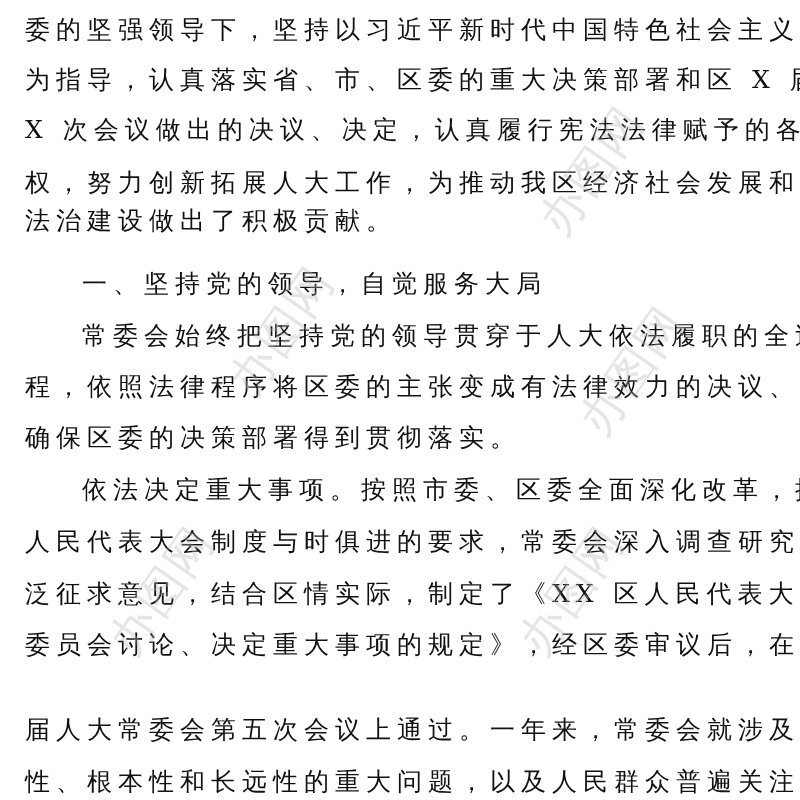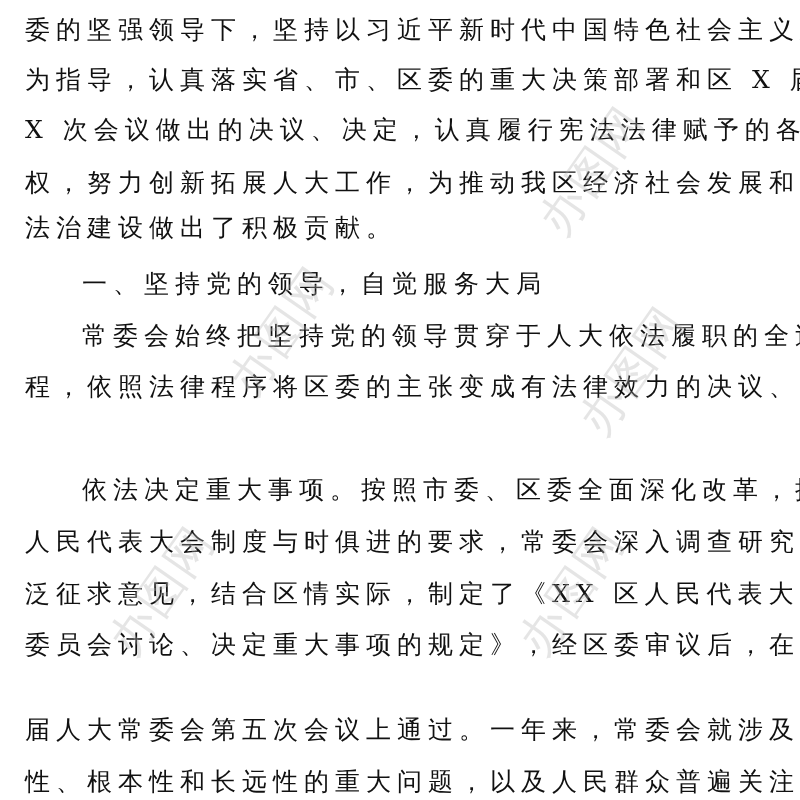--- a/index.html
+++ b/index.html
@@ -33,24 +33,25 @@
   }
 </style>
 </head>
 <body>
 
 <div class="page">
   <div class="line" style="top:10px">委的坚强领导下，坚持以习近平新时代中国特色社会主义思想</div>
   <div class="line" style="top:60px">为指导，认真落实省、市、区委的重大决策部署和区 X 届人大</div>
   <div class="line" style="top:110px">X 次会议做出的决议、决定，认真履行宪法法律赋予的各项职</div>
   <div class="line" style="top:163px">权，努力创新拓展人大工作，为推动我区经济社会发展和民主</div>
-  <div class="line" style="top:208px">法治建设做出了积极贡献。</div>
+  <div class="line" style="top:201px">法治建设做出了积极贡献。</div>
   <div class="line indent" style="top:264px">一、坚持党的领导，自觉服务大局</div>
   <div class="line indent" style="top:316px">常委会始终把坚持党的领导贯穿于人大依法履职的全过</div>
   <div class="line" style="top:367px">程，依照法律程序将区委的主张变成有法律效力的决议、决定，</div>
+  <div class="line" style="top:418px">确保区委的决策部署得到贯彻落实。</div>
   <div class="line indent" style="top:470px">依法决定重大事项。按照市委、区委全面深化改革，推进</div>
   <div class="line" style="top:522px">人民代表大会制度与时俱进的要求，常委会深入调查研究，广</div>
   <div class="line" style="top:574px">泛征求意见，结合区情实际，制定了《XX 区人民代表大会常务</div>
   <div class="line" style="top:625px">委员会讨论、决定重大事项的规定》，经区委审议后，在区十五</div>
   <div class="line" style="top:710px">届人大常委会第五次会议上通过。一年来，常委会就涉及全局</div>
   <div class="line" style="top:762px">性、根本性和长远性的重大问题，以及人民群众普遍关注和迫</div>
 
   <div class="watermark" style="left:520px; top:140px">办图网</div>
   <div class="watermark" style="left:210px; top:300px">办图网</div>
   <div class="watermark" style="left:90px; top:560px">办图网</div>

